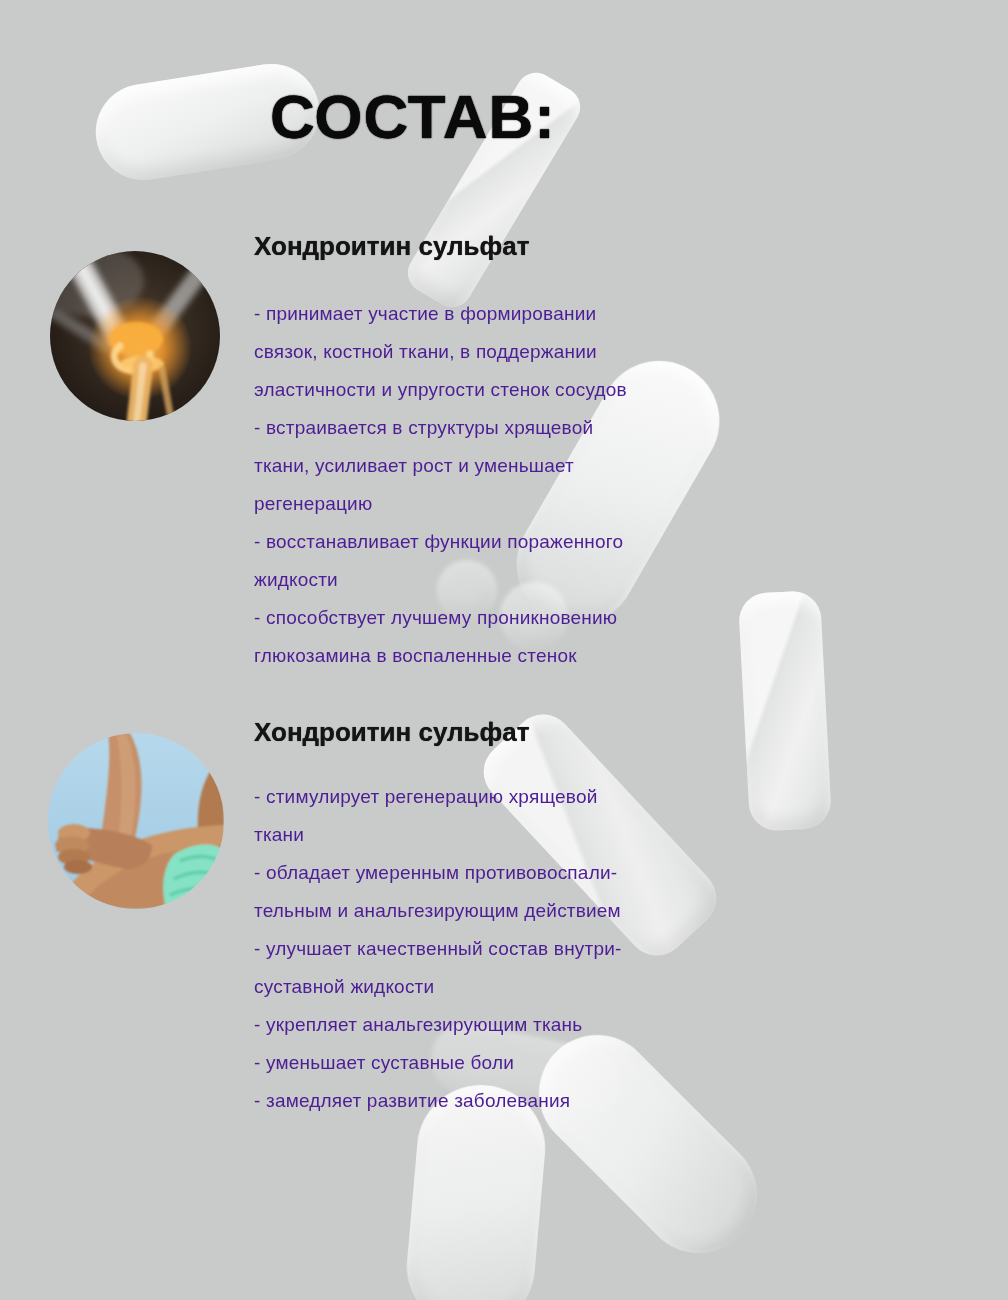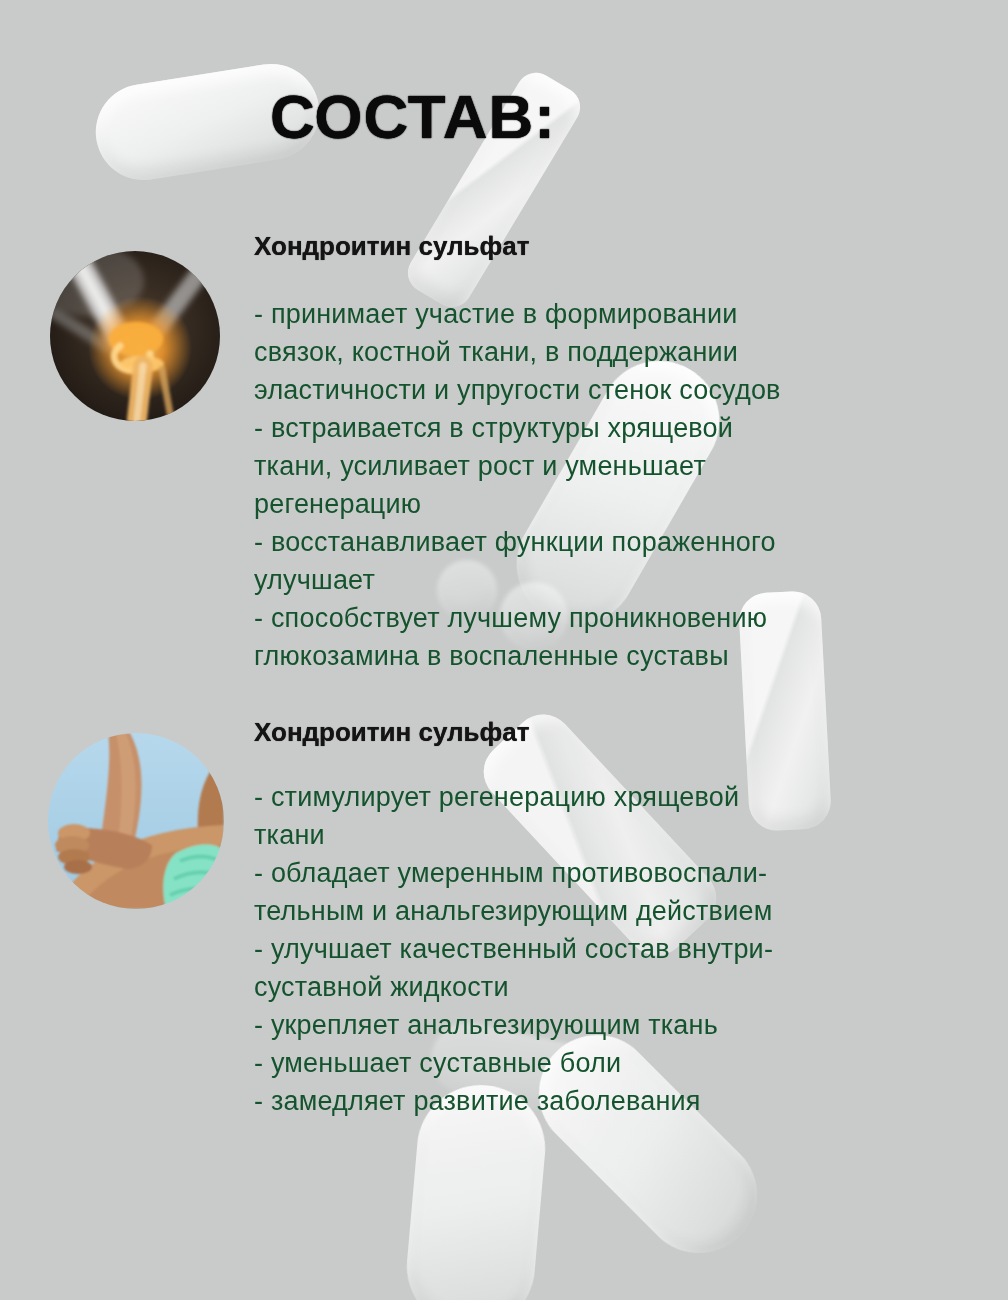--- a/index.html
+++ b/index.html
@@ -23,22 +23,22 @@
     font-size:62px;line-height:66px;font-weight:900;letter-spacing:1px;
     color:#0a0a0a;text-shadow:0 0 1.2px #0a0a0a,0 0 1.2px #0a0a0a;
   }
   .sec-heading{
     position:absolute;left:254px;z-index:3;
     font-size:26px;line-height:40px;font-weight:700;color:#141414;
     text-shadow:0 0 .8px #141414;
   }
   .sec-body{position:absolute;left:254px;z-index:3;}
   .tl{
-    font-size:27px;line-height:38px;letter-spacing:.2px;
-    color:#14532d;white-space:pre;
+    font-size:19px;line-height:38px;letter-spacing:.2px;
+    color:#4c1d95;white-space:pre;
   }
   
   .circle{position:absolute;z-index:2;border-radius:50%;overflow:hidden;}
   .circle svg{display:block;}
   #knee-circle{left:50px;top:251px;width:170px;height:170px;}
   #legs-circle{left:48px;top:733px;width:176px;height:176px;}
 </style>
 </head>
 <body>
 
@@ -99,23 +99,23 @@
 
   <div class="sec-heading" style="top:226px;">Хондроитин сульфат</div>
   <div class="sec-body" style="top:295px;">
     <div class="tl">- принимает участие в формировании</div>
     <div class="tl">связок, костной ткани, в поддержании</div>
     <div class="tl">эластичности и упругости стенок сосудов</div>
     <div class="tl">- встраивается в структуры хрящевой</div>
     <div class="tl">ткани, усиливает рост и уменьшает</div>
     <div class="tl">регенерацию</div>
     <div class="tl">- восстанавливает функции пораженного</div>
-    <div class="tl">улучшает</div>
+    <div class="tl">жидкости</div>
     <div class="tl">- способствует лучшему проникновению</div>
-    <div class="tl">глюкозамина в воспаленные суставы</div>
+    <div class="tl">глюкозамина в воспаленные стенок</div>
   </div>
 
   <div class="circle" id="legs-circle">
     <svg width="176" height="176" viewBox="0 0 176 176">
       <defs>
         <linearGradient id="lsky" x1="0" y1="0" x2="0" y2="1">
           <stop offset="0%" stop-color="#b6d8ec"></stop>
           <stop offset="100%" stop-color="#9fc9e2"></stop>
         </linearGradient>
         <filter id="lb1">

